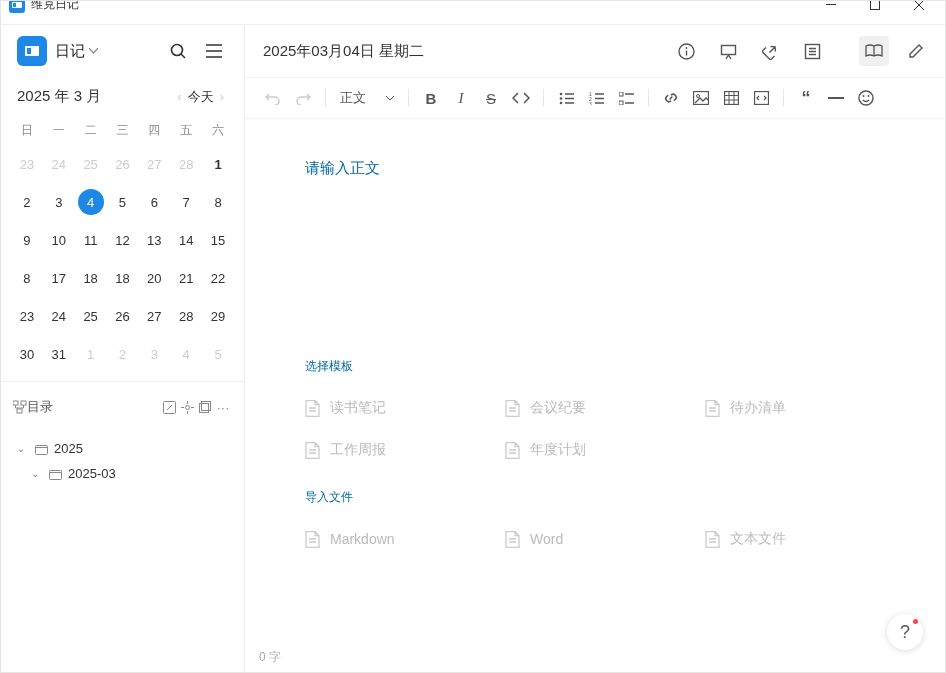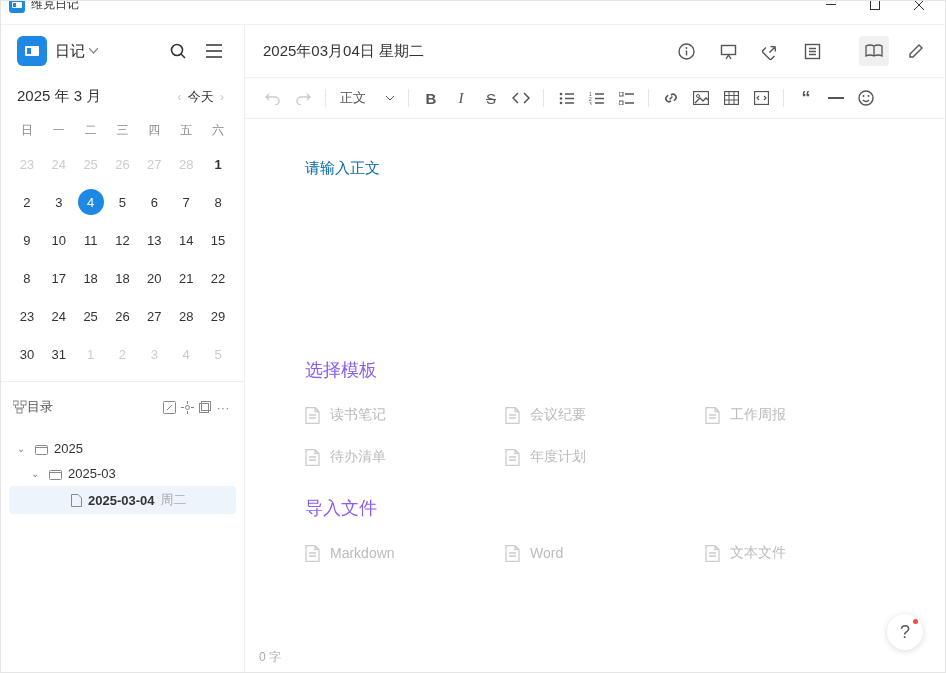--- a/index.html
+++ b/index.html
@@ -265,22 +265,22 @@
   flex: 1;
   padding: 40px 60px;
   overflow: auto;
   color: #bbb;
 }
 .placeholder {
   font-size: 15px;
   color: #0369a1;
 }
 .section-title {
-  font-size: 18px;
-  color: #8b5cf6;
+  font-size: 12px;
+  color: #0369a1;
   margin-top: 180px;
   margin-bottom: 24px;
 }
 .section-title.import {
   margin-top: 30px;
 }
 .template-grid {
   display: grid;
   grid-template-columns: repeat(3, 180px);
   gap: 24px 20px;
@@ -500,30 +500,20 @@
       <div class="tree-row indent1">
         <span class="chev">⌄</span>
         <span class="ficon">
             <svg width="13" height="12">
               <rect x="0.5" y="2.5" width="12" height="9" rx="1" fill="none" stroke="#888"></rect>
               <path d="M0.5 4.5 H12.5" stroke="#888"></path>
             </svg>
           </span>
         <span>2025-03</span>
       </div>
-      <div class="tree-row indent2 active">
-        <span class="chev"></span>
-        <span class="ficon">
-            <svg width="11" height="13">
-              <path d="M0.5 0.5 H7 L10.5 4 V12.5 H0.5 Z" fill="none" stroke="#888"></path>
-            </svg>
-          </span>
-        <b>2025-03-04</b>
-        <span class="day-suffix">周二</span>
-      </div>
     </div>
   </div>
 
   <div class="content">
     <div class="content-header">
       <span class="date-title">2025年03月04日 星期二</span>
       <div class="hbtn">
           <svg width="17" height="17">
             <circle cx="8.5" cy="8.5" r="7.5" fill="none" stroke="#555" stroke-width="1.4"></circle>
             <circle cx="8.5" cy="5" r="0.9" fill="#555"></circle>
@@ -679,29 +669,29 @@
               </svg>
             </span>
             <span>会议纪要</span>
           </div>
           <div class="template-item">
             <span>
               <svg width="15" height="17">
                 <path d="M1 0.5 H10 L14 4.5 V16.5 H1 Z M10 0.5 V4.5 H14 M4 8 H11 M4 11 H11" fill="none" stroke="#ccc" stroke-width="1.3"></path>
               </svg>
             </span>
-            <span>工作周报</span>
+            <span>待办清单</span>
           </div>
           <div class="template-item">
             <span>
               <svg width="15" height="17">
                 <path d="M1 0.5 H10 L14 4.5 V16.5 H1 Z M10 0.5 V4.5 H14 M4 8 H11 M4 11 H11" fill="none" stroke="#ccc" stroke-width="1.3"></path>
               </svg>
             </span>
-            <span>待办清单</span>
+            <span>工作周报</span>
           </div>
           <div class="template-item">
             <span>
               <svg width="15" height="17">
                 <path d="M1 0.5 H10 L14 4.5 V16.5 H1 Z M10 0.5 V4.5 H14 M4 8 H11 M4 11 H11" fill="none" stroke="#ccc" stroke-width="1.3"></path>
               </svg>
             </span>
             <span>年度计划</span>
           </div>
         </div>

